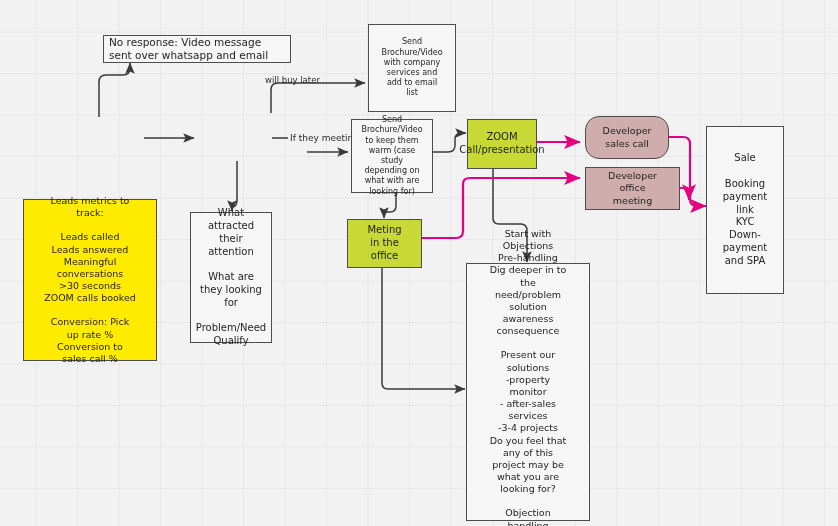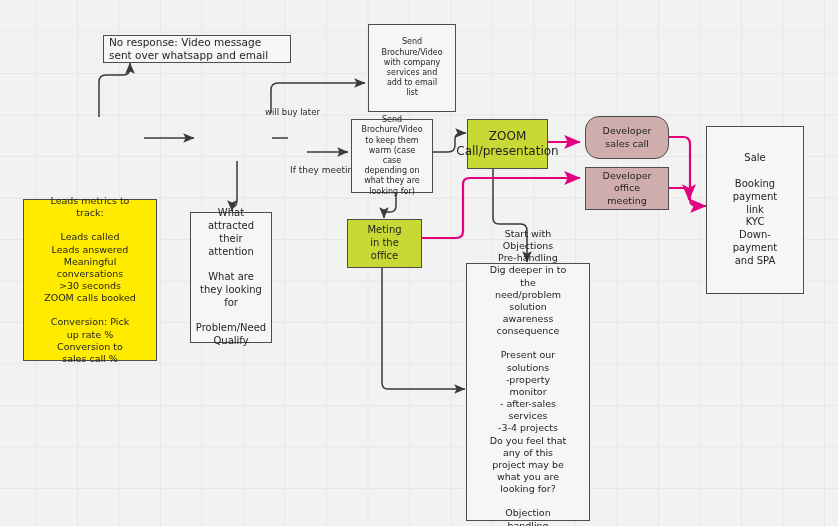--- a/index.html
+++ b/index.html
@@ -46,21 +46,20 @@
   }
   .mauve {
     background: #cfadad;
     border: 1.6px solid #4d4d4d;
   }
   .edge-label {
     position: absolute;
     color: #2b2b2b;
     background: transparent;
     white-space: nowrap;
-    margin-top: 32px;
   }
   svg.wires {
     position: absolute;
     left: 0; top: 0;
     width: 838px;
     height: 526px;
     overflow: visible;
     pointer-events: none;
   }
   .dk { stroke: #3a3a3a; stroke-width: 1.5; fill: none; }
@@ -112,29 +111,29 @@
   <div class="node plain" style="left:103px; top:35px; width:188px; height:28px; font-size:10.5px; text-align:left; justify-content:flex-start; padding-left:5px;">No response: Video message sent over whatsapp and email</div>
 
   <div class="node plain" style="left:368px; top:24px; width:88px; height:88px; font-size:8px;">Send Brochure/Video with company services and add to email list</div>
 
 
 
   <div class="edge-label" style="left:265px; top:75px; font-size:8.5px;">will buy  later</div>
 
   <div class="edge-label" style="left:290px; top:133px; font-size:9px;">If they meeting</div>
 
-  <div class="node plain" style="left:351px; top:119px; width:82px; height:74px; font-size:8px;">Send Brochure/Video to keep them warm (case case depending on what they are looking for)</div>
+  <div class="node plain" style="left:351px; top:119px; width:82px; height:74px; font-size:8px;">Send Brochure/Video to keep them warm (case study depending on what with are looking for)</div>
 
-  <div class="node green" style="left:467px; top:119px; width:81px; height:50px; font-size:12px;">ZOOM Call/presentation</div>
+  <div class="node green" style="left:467px; top:119px; width:70px; height:50px; font-size:10px;">ZOOM Call/presentation</div>
 
   <div class="node mauve" style="left:585px; top:116px; width:84px; height:43px; font-size:9.5px;border-radius:14px;">Developer sales call</div>
 
-  <div class="node mauve" style="left:585px; top:167px; width:84px; height:43px; font-size:9.5px;">Developer office meeting</div>
+  <div class="node mauve" style="left:585px; top:167px; width:95px; height:43px; font-size:9.5px;">Developer office meeting</div>
 
-  <div class="node plain" style="left:706px; top:126px; width:98px; height:168px; font-size:10px;">Sale
+  <div class="node plain" style="left:706px; top:126px; width:78px; height:168px; font-size:10px;">Sale
 
 Booking payment link
 KYC
 Down-payment and SPA</div>
 
   <div class="node plain" style="left:190px; top:212px; width:82px; height:131px; font-size:10px;">What attracted their attention
 
 What are they looking for
 
 Problem/Need Qualify</div>

